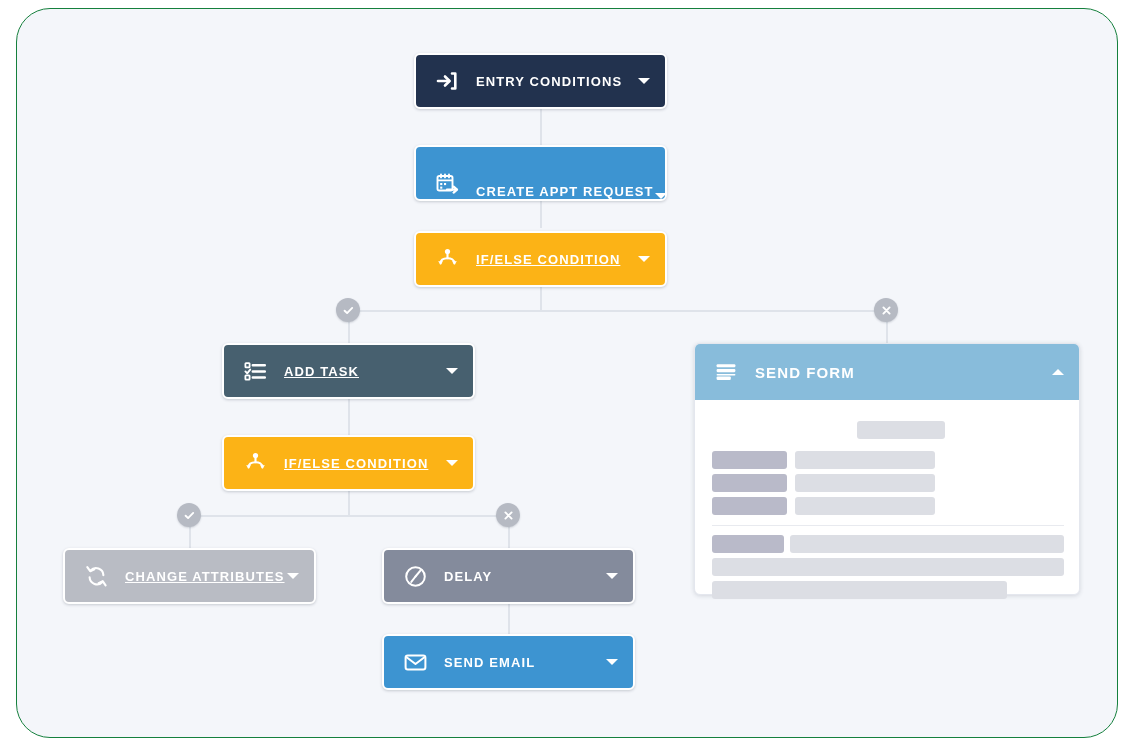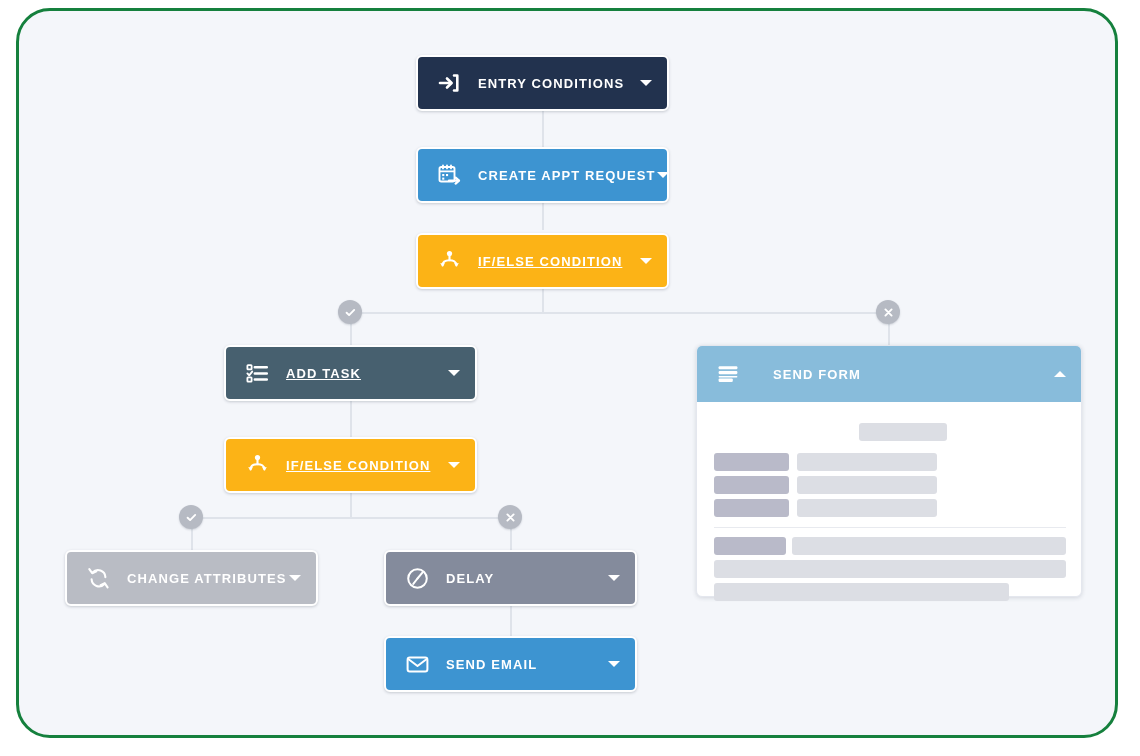--- a/index.html
+++ b/index.html
@@ -15,21 +15,21 @@
   }
 
   
   #frame {
     position: absolute;
     left: 16px;
     top: 8px;
     width: 1102px;
     height: 730px;
     background: #f4f6fa;
-    border: 3px solid #15803d;
+    border: 1px solid #15803d;
     border-radius: 34px;
     box-sizing: border-box;
     overflow: hidden;
   }
 
   #canvas {
     position: absolute;
     left: 0;
     top: 0;
     width: 1096px;
@@ -106,21 +106,21 @@
     border-left: 6px solid transparent;
     border-right: 6px solid transparent;
     border-bottom: 6px solid currentColor;
   }
 
   
   .n-dark   { background: #22324e; }
   .n-blue   { background: #3d94d1; }
   .n-amber  { background: #fcb316; text-decoration: underline; }
   .n-slate  { background: #47606f; }
-  .n-gray   { background: #b9bcc4; }
+  .n-gray   { background: #b9bcc4; text-decoration: underline; }
   .n-graydk { background: #848b9c; }
 
   
   #send-form-card {
     position: absolute;
     background: #ffffff;
     border: 1px solid #e4e7ee;
     border-radius: 6px;
     box-shadow: 0 1px 4px rgba(40,50,70,.16);
     box-sizing: border-box;
@@ -204,21 +204,21 @@
           <path d="M10 7.5 L14.6 12 L10 16.5" stroke="#fff" stroke-width="2.6" stroke-linecap="round" stroke-linejoin="round" fill="none"></path>
           <path d="M17 4.5 H20.3 V19.5 H17" stroke="#fff" stroke-width="2.6" stroke-linecap="round" stroke-linejoin="round" fill="none"></path>
         </svg>
       </span>
       <span class="label">ENTRY CONDITIONS</span>
       <span class="caret">
           <i class="caret-dn"></i>
         </span>
     </div>
 
-    <div class="node n-blue" style="left:397px; top:136px; width:253px;">
+    <div class="node n-blue" style="left:397px; top:136px; width:253px;align-items:flex-end;">
       <span class="ico">
         <svg width="25" height="25" viewBox="0 0 25 25">
           <rect x="2.5" y="4" width="15" height="14.5" rx="1.8" fill="none" stroke="#fff" stroke-width="1.9"></rect>
           <path d="M2.5 8.4 H17.5" stroke="#fff" stroke-width="1.9"></path>
           <path d="M6 2.4 V5.4 M10 2.4 V5.4 M14 2.4 V5.4" stroke="#fff" stroke-width="1.9" stroke-linecap="round"></path>
           <rect x="5.2" y="11" width="2.1" height="2.1" fill="#fff"></rect>
           <rect x="9" y="11" width="2.1" height="2.1" fill="#fff"></rect>
           <rect x="5.2" y="14.6" width="2.1" height="2.1" fill="#fff"></rect>
           <path d="M12 17.6 H21.6" stroke="#fff" stroke-width="2.3" stroke-linecap="round"></path>
           <path d="M18.6 14.6 L22 17.6 L18.6 20.6" fill="none" stroke="#fff" stroke-width="2.3" stroke-linecap="round" stroke-linejoin="round"></path>
@@ -322,21 +322,21 @@
     <div id="send-form-card" style="left:677px; top:334px; width:386px; height:252px;">
       <div class="card-header">
         <span class="ico" style="width:30px;height:30px;flex:0 0 30px;display:flex;align-items:center;justify-content:center;margin-right:14px;">
           <svg width="24" height="24" viewBox="0 0 24 24">
             <rect x="2.6" y="4.2" width="18.8" height="3.1" rx="1.1" fill="#fff"></rect>
             <rect x="2.6" y="9.1" width="18.8" height="3.1" rx="1.1" fill="#fff"></rect>
             <rect x="2.6" y="14" width="18.8" height="1.5" rx="0.7" fill="#fff"></rect>
             <rect x="2.6" y="16.4" width="14.2" height="3.6" rx="1.2" fill="#fff"></rect>
           </svg>
         </span>
-        <span class="label" style="font-size:13px;font-weight:bold;letter-spacing:1.1px;white-space:nowrap;flex:1 1 auto;margin-left:16px;">SEND FORM</span>
+        <span class="label" style="font-size:15px;font-weight:bold;letter-spacing:1.1px;white-space:nowrap;flex:1 1 auto;">SEND FORM</span>
         <span class="caret" style="flex:0 0 auto;width:14px;display:flex;align-items:center;justify-content:center;">
             <i class="caret-up"></i>
           </span>
       </div>
 
       <div style="position:absolute; left:0; top:56px; right:0; bottom:0;">
         <div class="sk sk-light" style="left:162px; top:21px; width:88px; height:18px;"></div>
 
         <div class="sk sk-dark" style="left:17px; top:51px; width:75px; height:18px;"></div>
         <div class="sk sk-light" style="left:100px; top:51px; width:140px; height:18px;"></div>

